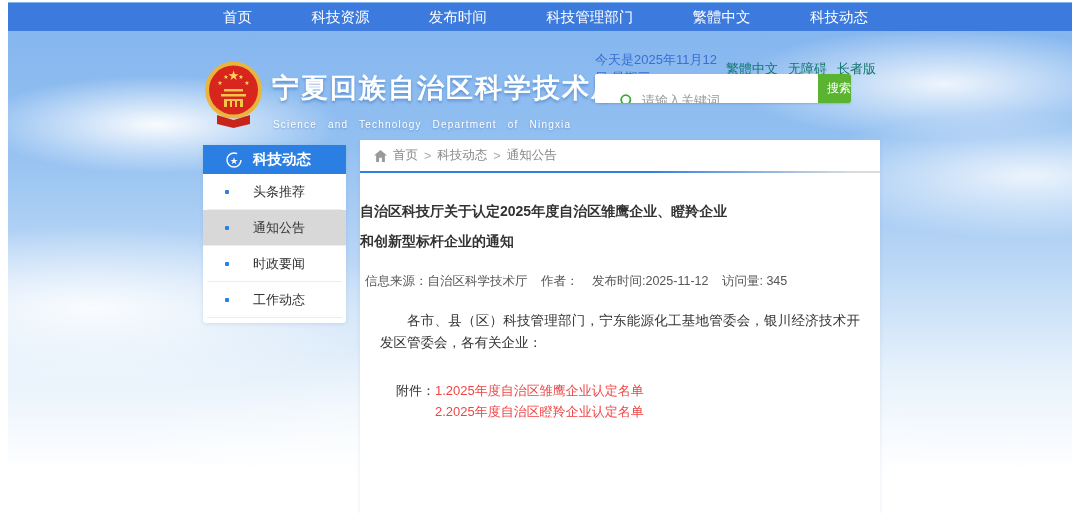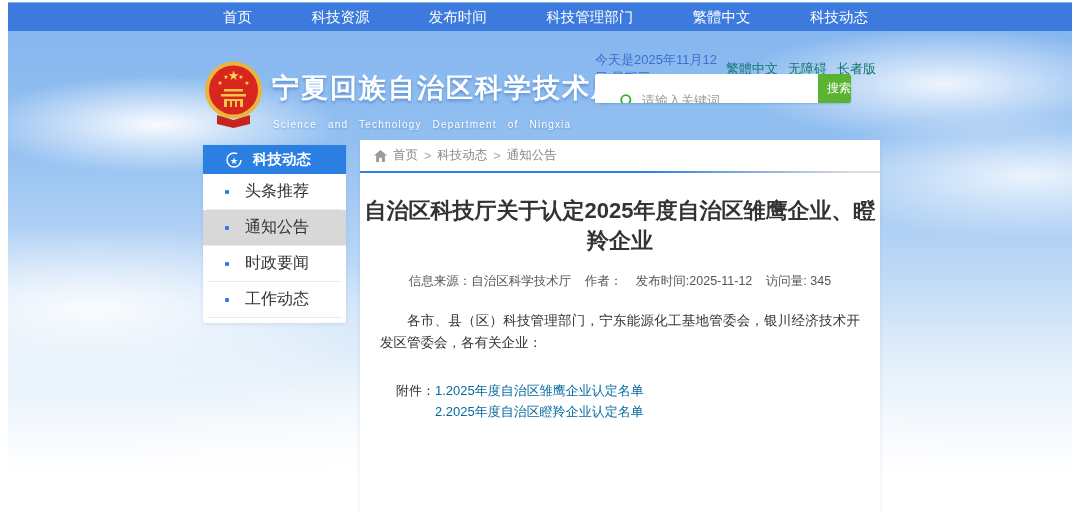--- a/index.html
+++ b/index.html
@@ -73,48 +73,48 @@
   .sidebar {
     position:absolute; left:203px; top:145px; width:143px; z-index:3;
     background:#ffffff; border-radius:0 0 3px 3px;
     box-shadow:0 1px 4px rgba(90,130,180,.18); padding-bottom:5px;
   }
   .sidebar-header {
     height:29px; background:#2b7fe3; color:#fff; display:flex; align-items:center;
     gap:10px; padding-left:22px; font-size:14.5px; font-weight:bold;
   }
   .side-item {
-    height:36px; display:flex; align-items:center; gap:16px; padding-left:18px;
-    font-size:16px; color:#333; cursor:pointer; border-bottom:1px solid #ececec;
+    height:36px; display:flex; align-items:center; gap:24px; padding-left:18px;
+    font-size:13px; color:#333; cursor:pointer; border-bottom:1px solid #ececec;
     margin:0 4px; 
   }
   .side-item .dot { width:4px; height:4px; background:#2b7fe3; border-radius:1px; flex:0 0 auto; }
   .side-item.active { background:#d8d8d8; margin:0; padding-left:22px; border-bottom:1px solid #ececec; }
 
   
   .content {
     position:absolute; left:360px; top:140px; width:520px; height:373px; z-index:3;
     background:#ffffff; box-shadow:0 1px 4px rgba(90,130,180,.15);
   }
   .breadcrumb {
     height:33px; display:flex; align-items:center; gap:6px; padding:0 14px;
     font-size:12.5px; color:#888;
     border-bottom:2px solid;
     border-image:linear-gradient(90deg,#2e7fe0 0%,#2e7fe0 55%,#dcdcdc 95%) 1;
   }
   .breadcrumb a { color:#888; text-decoration:none; cursor:pointer; }
   .crumb-sep { color:#aaa; }
-  .article-title { margin-top:23px; text-align:center; font-size:22px; font-weight:bold; color:#333; line-height:30px; }
-  .article-meta { margin-top:17px; text-align:center; font-size:12.5px; color:#555; }
+  .article-title { margin-top:23px; text-align:left; font-size:14px; font-weight:bold; color:#333; line-height:30px; }
+  .article-meta { margin-top:17px; font-size:12.5px; color:#555; }
   .article-meta span { margin:0 5px; }
   .article-body { margin:20px 20px 12px 20px; font-size:13.5px; color:#333; line-height:22px; }
   .article-body p { text-indent:2em; text-align:justify; }
   .attachments { margin:26px 0 0 36px; display:flex; font-size:13px; color:#333; line-height:21px; }
   .attach-items { display:flex; flex-direction:column; }
-  .attach-items a { color:#0369a1; text-decoration:none; cursor:pointer; }
+  .attach-items a { color:#ef4444; text-decoration:none; cursor:pointer; }
 </style>
 </head>
 <body>
 
 <div class="page">
   <div class="sky"></div>
 
   <nav class="topnav">
     <div class="nav-items">
       <a class="nav-item">首页</a>
@@ -206,20 +206,21 @@
       </span>
       <a>首页</a>
       <span class="crumb-sep">&gt;</span>
       <a>科技动态</a>
       <span class="crumb-sep">&gt;</span>
       <a>通知公告</a>
     </div>
 
     <h1 class="article-title">
       <div>自治区科技厅关于认定2025年度自治区雏鹰企业、瞪羚企业</div>
+      <div>和创新型标杆企业的通知</div>
     </h1>
 
     <div class="article-meta">
       <span>信息来源：自治区科学技术厅</span>
       <span>作者：</span>
       <span>发布时间:2025-11-12</span>
       <span>访问量: 345</span>
     </div>
 
     <div class="article-body">

